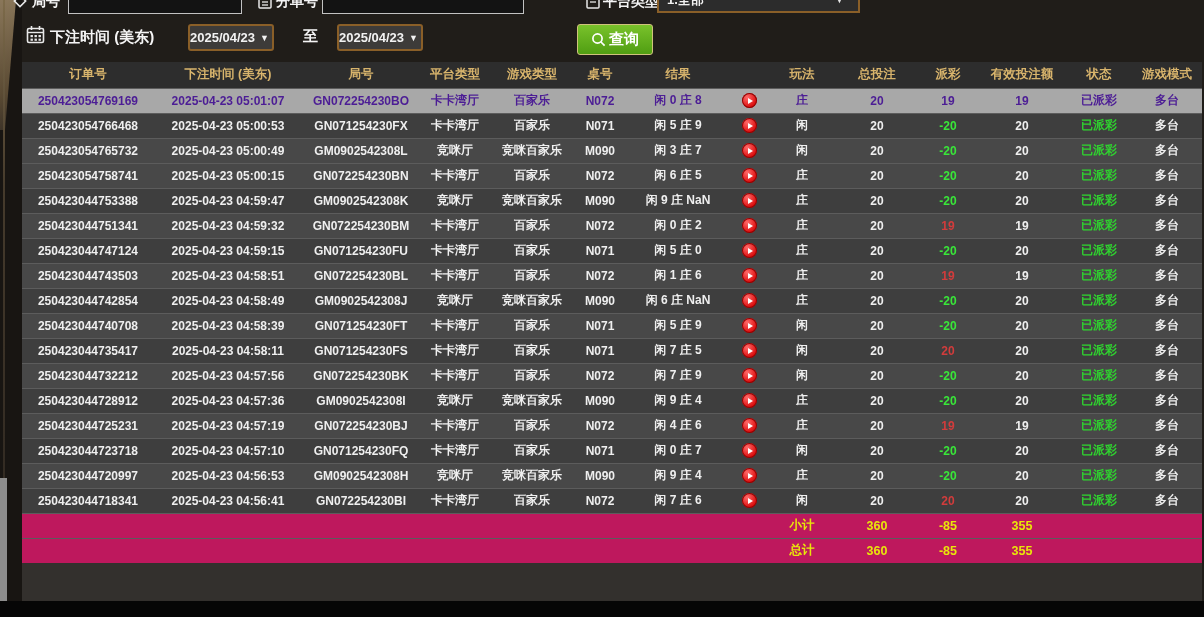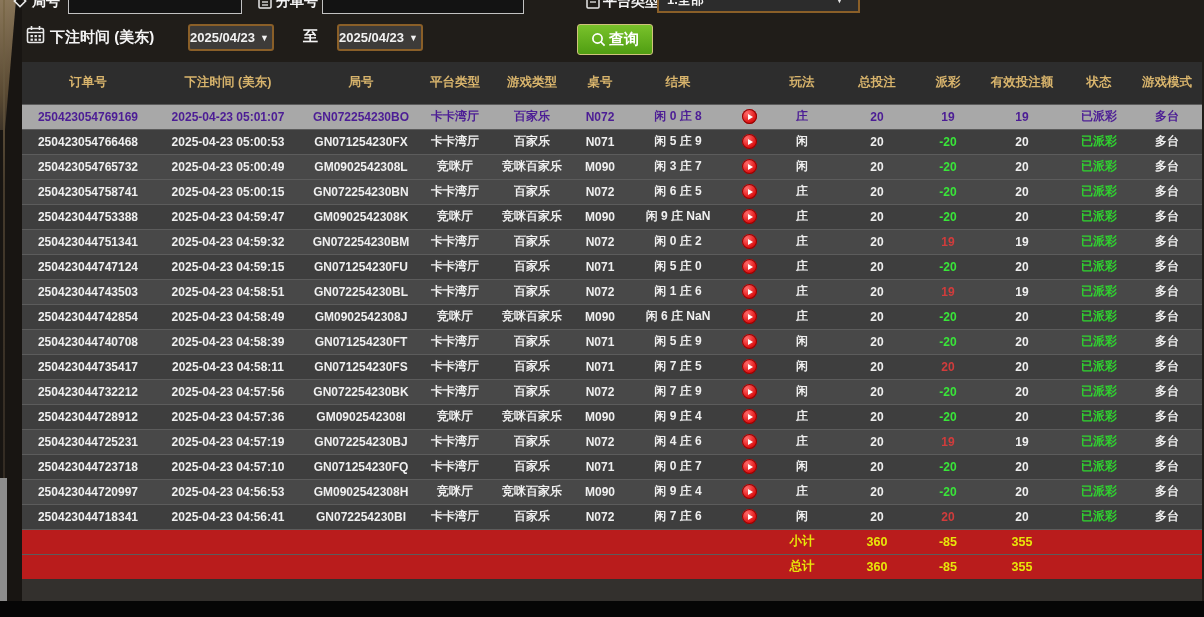--- a/index.html
+++ b/index.html
@@ -34,31 +34,31 @@
   .datebtn .arrow { font-size:9px; }
   .biglabel { font-size:15px; }
   .querybtn { position:absolute; left:577px; top:24px; width:76px; height:31px;
     background:linear-gradient(#79c22b,#509e12); border:1px solid #cfc27c; border-radius:3px;
     color:#fff; font-size:15px; font-weight:bold; display:flex; align-items:center;
     justify-content:center; gap:3px; cursor:pointer; }
 
   
   .grid-wrap { position:absolute; left:22px; top:62px; width:1180px; height:539px; background:#33302d; }
   table { border-collapse:collapse; table-layout:fixed; width:1180px; }
-  thead th { height:42px; background:#2d2d2d; color:#d8b46c; font-size:12.5px; font-weight:bold;
+  thead th { height:26px; background:#2d2d2d; color:#d8b46c; font-size:12.5px; font-weight:bold;
     text-align:center; padding:0; cursor:pointer; }
   tbody td { height:25px; text-align:center; font-size:12px; color:#efefef; font-weight:600;
     padding:0; border-top:1px solid #5c5c5c; overflow:hidden; white-space:nowrap; }
   tr.rowA td { background:#484848; }
   tr.rowB td { background:#3e3e3e; }
   tr.selected td { background:#a8a8a8; color:#4c1d95; }
   td.pos { color:#d23c3c; }
   td.neg { color:#39e639; }
   td.status { color:#2fd32f; }
-  tr.summary td { background:#b91c1c; color:#e8e60a; font-weight:bold; font-size:12.5px; }
+  tr.summary td { background:#be185d; color:#e8e60a; font-weight:bold; font-size:12.5px; }
   .playbtn { width:15px; height:15px; border-radius:50%; display:inline-flex; align-items:center;
     justify-content:center; cursor:pointer; vertical-align:middle;
     background:radial-gradient(circle at 35% 30%, #ff6a6a, #dd1111 65%, #a50505);
     box-shadow:0 0 0 1px #8c0404 inset; }
   .playbtn .tri { width:0; height:0; border-left:5px solid #fff; border-top:3.5px solid transparent;
     border-bottom:3.5px solid transparent; margin-left:2px; }
 
   .bottom-bar { position:absolute; left:0; top:601px; width:1204px; height:16px; background:#060606; }
 </style>
 </head>

